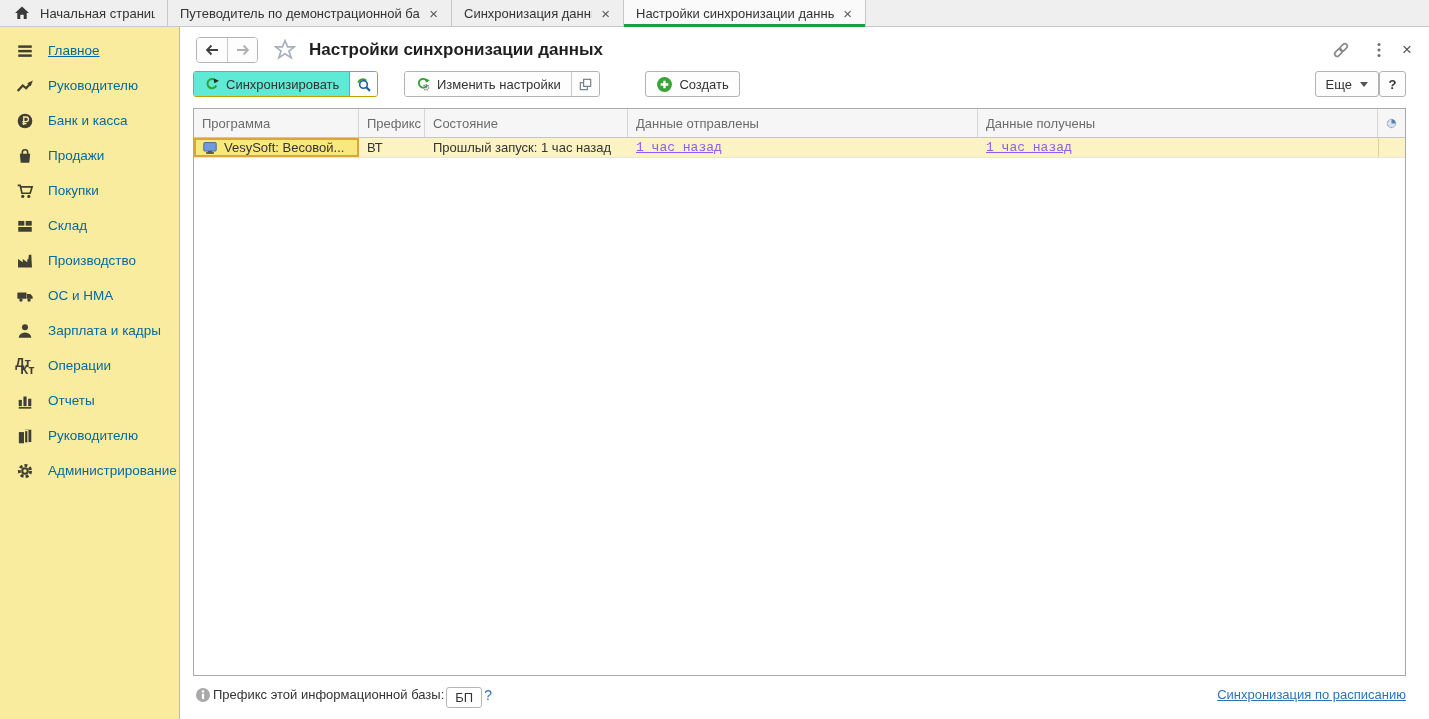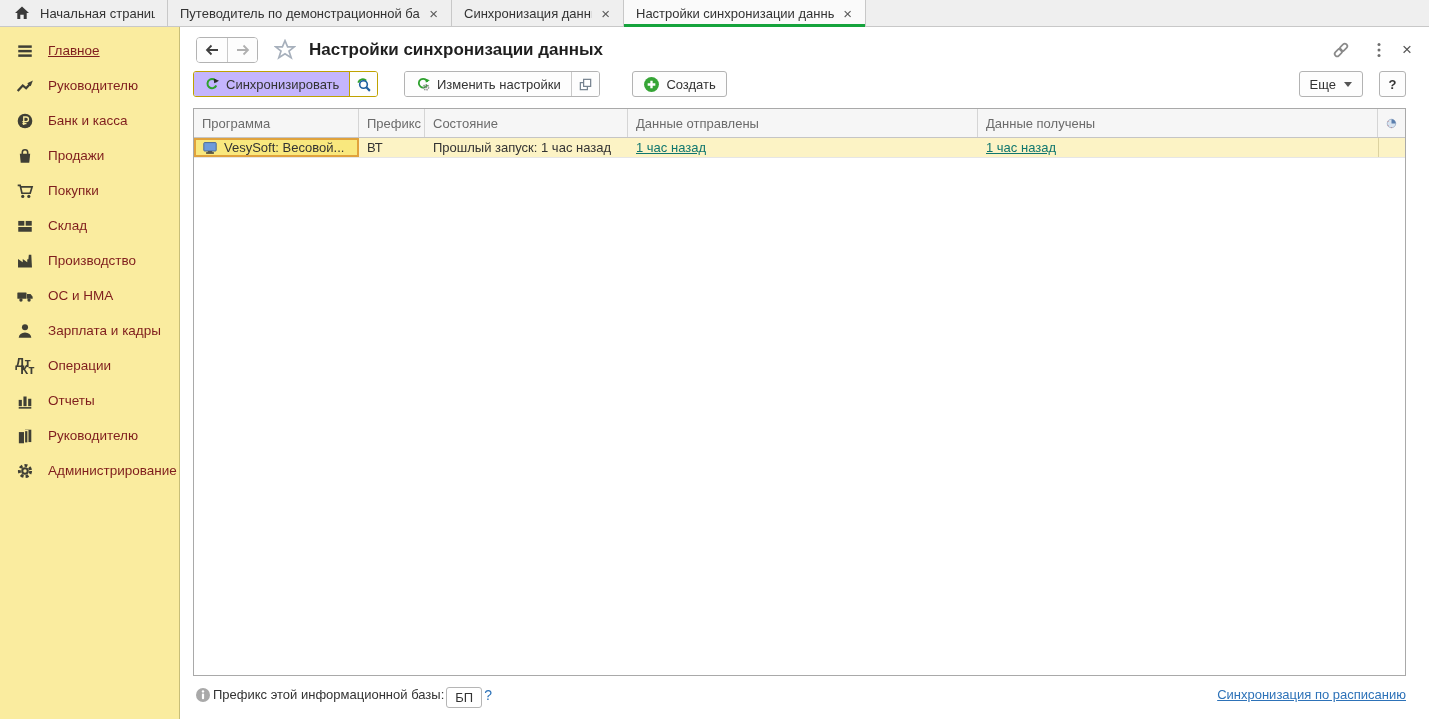--- a/index.html
+++ b/index.html
@@ -17,21 +17,21 @@
   .tab-w2 { width:172px; justify-content:space-between; }
   .tab-w3 { width:242px; justify-content:space-between; background:#FAFAFA; }
   .tab-close { color:#5A5A5A; font-size:15px; line-height:1; cursor:pointer; padding:0 1px; }
   .tab.active::after { content:""; position:absolute; left:0; right:0; bottom:-1px; height:3px; background:#15A33C; }
 
   
   .sidebar { position:absolute; left:0; top:27px; bottom:0; width:180px; background:#FAEC9F;
     border-right:1px solid #C8BE78; padding-top:6px; }
   .side-item { display:flex; align-items:center; height:35px; padding-left:15px; gap:13px; cursor:pointer; }
   .side-ic { width:20px; height:20px; display:flex; align-items:center; justify-content:center; flex:0 0 20px; }
-  .side-label { font-size:13.5px; color:#7f1d1d; white-space:nowrap; }
+  .side-label { font-size:13.5px; color:#0369a1; white-space:nowrap; }
   .side-item.active .side-label { text-decoration:underline; }
   .dtkt { display:flex; flex-direction:column; font-size:13px; font-weight:bold; color:#3F3F35; line-height:7px; }
   .dtkt i:last-child { font-style:normal; margin-left:5px; }
   .dtkt i { font-style:normal; }
 
   
   .main { position:absolute; left:181px; top:27px; right:0; bottom:0; background:#fff; }
 
   
   .navgroup { position:absolute; left:15px; top:10px; display:flex; border:1px solid #B3B3B3; border-radius:4px; overflow:hidden; }
@@ -41,44 +41,44 @@
   .page-title { position:absolute; left:128px; top:13px; font-size:17px; font-weight:bold; color:#1F1F1F; white-space:nowrap; }
   .hdr-ic { position:absolute; top:13px; width:20px; height:20px; display:flex; align-items:center; justify-content:center; cursor:pointer; color:#6E6E6E; }
   .ic-link { left:1150px; }
   .ic-dots { left:1188px; }
   .ic-close { left:1216px; font-size:17px; color:#555; }
 
   
   .toolbar { position:absolute; left:12px; top:44px; right:19px; height:28px; }
   .btn-group { display:inline-flex; vertical-align:top; border-radius:3px; overflow:hidden; height:26px; }
   .grp-sync { border:1px solid #BFA200; margin-right:22px; }
-  .grp-edit { border:1px solid #B3B3B3; margin-right:29px; }
+  .grp-edit { border:1px solid #B3B3B3; margin-right:42px; }
   .btn { display:inline-flex; align-items:center; gap:6px; padding:0 10px; height:24px; background:#FDFDFD;
     font-size:13px; color:#333; cursor:pointer; white-space:nowrap; }
-  .btn-yellow { background:#c4b5fd; }
+  .btn-yellow { background:#5eead4; }
   .btn-iconpart { width:28px; justify-content:center; padding:0; }
   .grp-sync .btn-iconpart { border-left:1px solid #BFA200; background:#FDFDFD; }
   .grp-edit .btn-iconpart { border-left:1px solid #C9C9C9; }
   .btn-single { border:1px solid #B3B3B3; border-radius:3px; height:26px; }
-  .toolbar-right { position:absolute; right:4px; top:0; display:flex; gap:16px; }
+  .toolbar-right { position:absolute; right:4px; top:0; display:flex; }
   .caret { width:0; height:0; border-left:4px solid transparent; border-right:4px solid transparent; border-top:5px solid #555; margin-left:2px; }
 
   
   .table-frame { position:absolute; left:12px; top:81px; right:23px; bottom:43px; border:1px solid #A9A9A9; background:#fff; }
   .thead { display:flex; height:29px; background:#F6F6F6; border-bottom:1px solid #C5C5C5; }
   .th { display:flex; align-items:center; padding:0 8px; font-size:13px; color:#6B6B6B;
     border-right:1px solid #D5D5D5; overflow:hidden; white-space:nowrap; }
   .c-prog { width:165px; } .c-pref { width:66px; } .c-state { width:203px; }
   .c-sent { width:350px; } .c-recv { width:400px; } .c-ind { flex:1; justify-content:center; border-right:none; }
   .trow { display:flex; height:20px; background:#FCF3C5; border-bottom:1px solid #E6E6E6; cursor:pointer; }
   .td { display:flex; align-items:center; padding:0 8px; font-size:13px; color:#333; overflow:hidden; white-space:nowrap; }
   .td-prog { width:165px; background:#F9E87E; box-shadow:inset 0 0 0 2px #E0A23C; gap:6px; }
   .td-pref { width:66px; } .td-state { width:203px;text-align:center; } .td-sent { width:350px; } .td-recv { width:400px; }
   .td-ind { flex:1; border-left:1px solid #DCD2A0; }
-  .cell-link { text-decoration:underline; color:#0f766e; cursor:pointer; }
+  .cell-link { text-decoration:underline; color:#8b5cf6; cursor:pointer;font-family:Liberation Mono, monospace; }
 
   
   .footer { position:absolute; left:14px; right:23px; bottom:8px; height:24px; display:flex; align-items:flex-start; gap:2px; }
   .pref-box { border:1px solid #B5B5B5; border-radius:3px; background:#fff; padding:2px 8px; font-size:13px; color:#333; }
   .blue { color:#2D72B8; }
   .help-q { font-size:14px; cursor:pointer; }
   .sched-link { margin-left:auto; color:#2D72B8; text-decoration:underline; font-size:13px; cursor:pointer; }
 
   svg { display:block; }
 </style>

